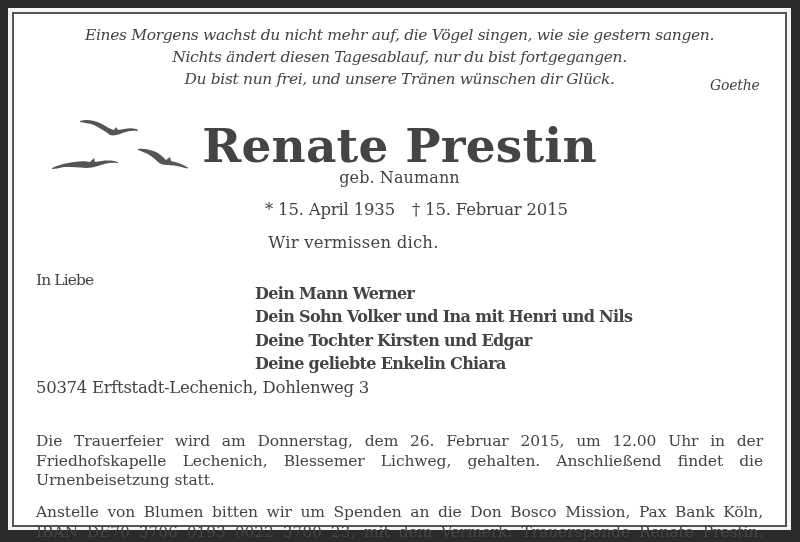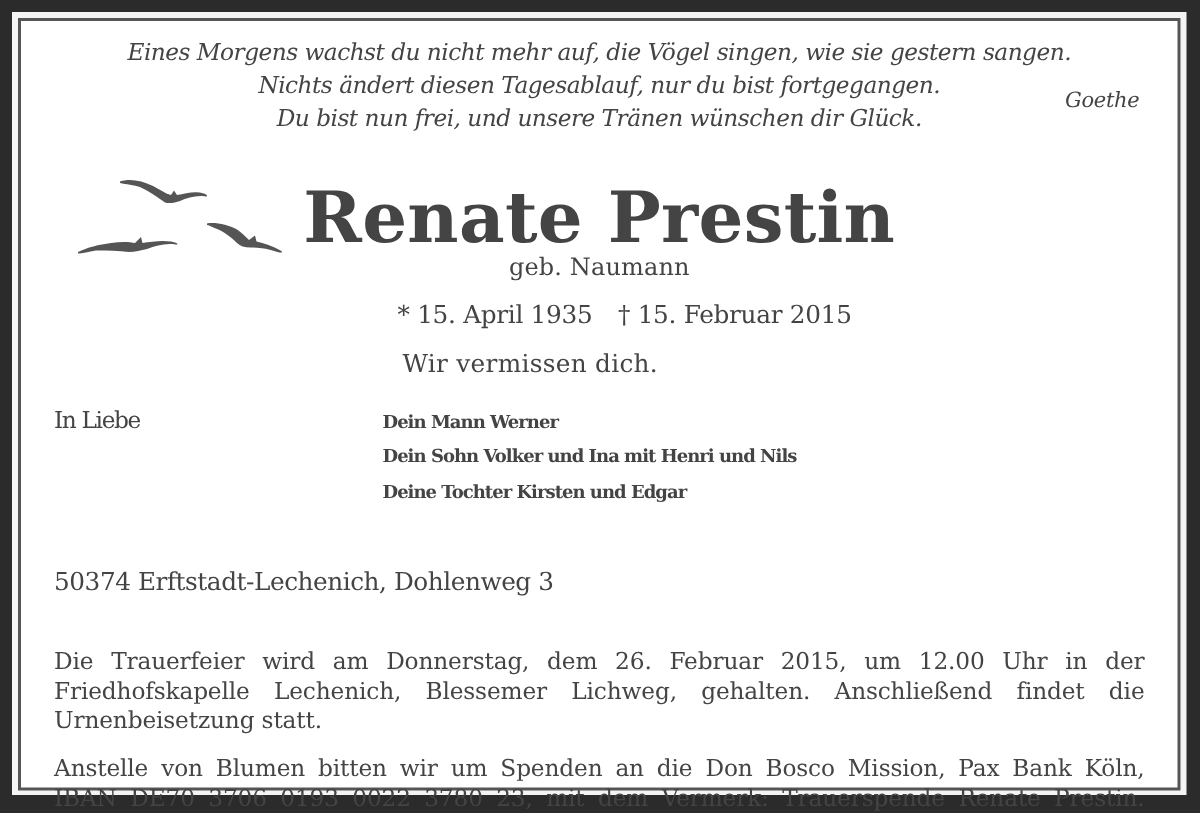--- a/index.html
+++ b/index.html
@@ -91,24 +91,24 @@
     }
     .in-love {
       left: 22px;
       top: 257px;
       font-family: "DejaVu Serif", serif;
       font-size: 15.5px;
       letter-spacing: -0.9px;
     }
     .family {
       left: 241px;
-      top: 256px;
+      top: 268px;
       font-family: "DejaVu Serif", serif;
       font-weight: bold;
-      font-size: 12px;
+      font-size: 16px;
       letter-spacing: -0.65px;
       line-height: 23.3px;
     }
     .family div { white-space: nowrap; }
 
     .address {
       left: 22px;
       top: 364px;
       font-size: 16.5px;
       letter-spacing: -0.3px;
@@ -136,21 +136,21 @@
 </head>
 <body>
 
 <div class="frame-gap"></div>
 
 <div class="card">
 
   <div class="abs quote-line" style="top:12px;">Eines Morgens wachst du nicht mehr auf, die Vögel singen, wie sie gestern sangen.</div>
   <div class="abs quote-line" style="top:34px;">Nichts ändert diesen Tagesablauf, nur du bist fortgegangen.</div>
   <div class="abs quote-line" style="top:56px;">Du bist nun frei, und unsere Tränen wünschen dir Glück.</div>
-  <div class="abs quote-author" style="left:696px; top:45px;">Goethe</div>
+  <div class="abs quote-author" style="left:696px; top:63px;">Goethe</div>
 
   <div class="abs birds">
     <svg width="146" height="58" viewBox="0 0 146 58" xmlns="http://www.w3.org/2000/svg">
       <g fill="#555555">
 
         <path d="M34 9 C40 7 48 8 56 12 C60 14 64 17 68 18 L70 15 L72 18 C78 17 84 15 90 17 C92 18 93 19 91 19 C85 18 79 20 74 22 C71 23 67 24 64 23 C60 20 54 16 48 13 C43 11 38 11 34 10 Z"></path>
 
         <path d="M6 56 C12 53 20 51 28 50 C34 49 40 49 44 50 L48 46 L49 50 C55 49 62 48 68 49 C72 50 74 51 71 51 C64 50 58 52 52 54 C48 55 44 56 40 56 C33 55 26 55 18 55 C13 56 9 57 6 57 Z"></path>
 
         <path d="M92 37 C98 36 106 38 112 41 C115 43 118 46 120 48 L124 45 L125 49 C130 50 136 52 141 55 C143 56 142 57 139 56 C133 54 127 53 121 53 C117 53 114 52 112 50 C108 46 103 42 97 40 C95 39 93 38 92 38 Z"></path>
@@ -164,20 +164,21 @@
   <div class="abs dates" style="left:215px;margin-left:36px;">* 15. April 1935</div>
   <div class="abs dates" style="left:398px;">† 15. Februar 2015</div>
 
   <div class="abs miss">Wir vermissen dich.</div>
 
   <div class="abs in-love">In Liebe</div>
   <div class="abs family">
     <div>Dein Mann Werner</div>
     <div>Dein Sohn Volker und Ina mit Henri und Nils</div>
     <div>Deine Tochter Kirsten und Edgar</div>
+    <div>Deine geliebte Enkelin Chiara</div>
   </div>
 
   <div class="abs address">50374 Erftstadt-Lechenich, Dohlenweg 3</div>
 
   <div class="abs para" style="top:394px;">
     <span class="ln">Die Trauerfeier wird am Donnerstag, dem 26. Februar 2015, um 12.00 Uhr in der</span>
     <span class="ln">Friedhofskapelle Lechenich, Blessemer Lichweg, gehalten. Anschließend findet die</span>
     <span class="ln last">Urnenbeisetzung statt.</span>
   </div>
 

